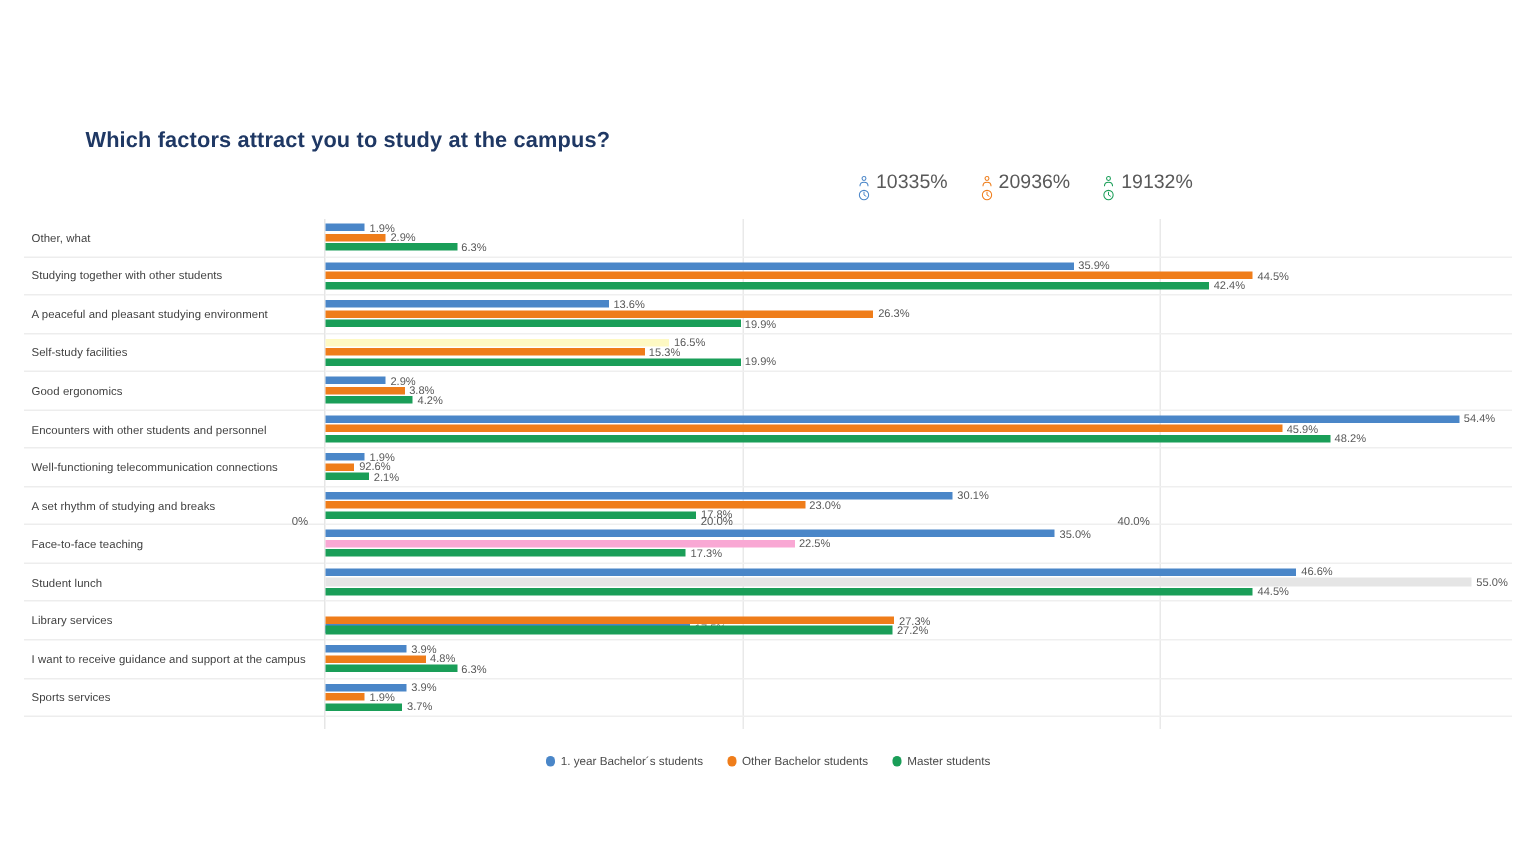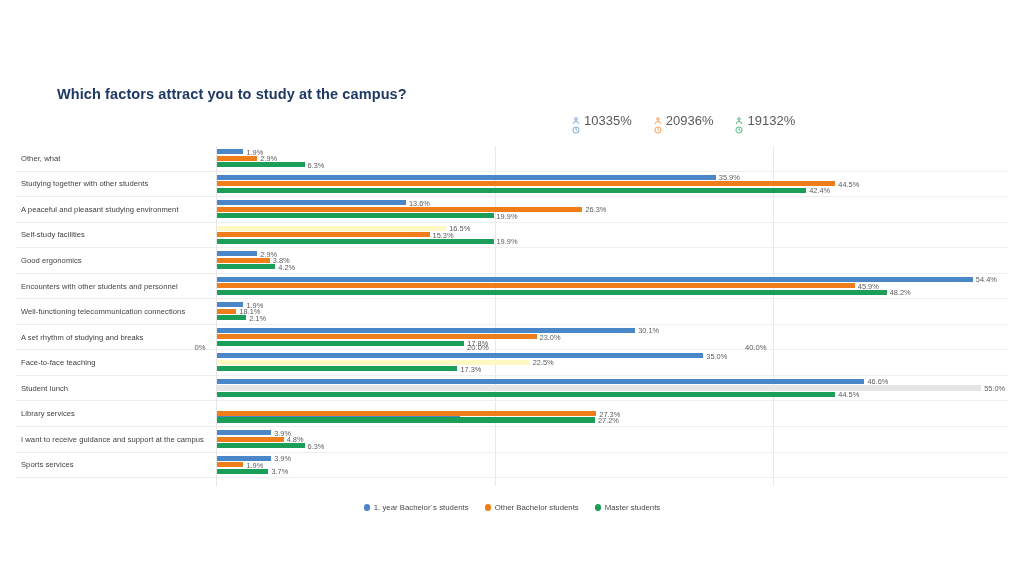--- a/index.html
+++ b/index.html
@@ -398,21 +398,21 @@
             </div>
           </div>
         </div>
         <div class="row">
           <div class="row-sep"></div>
           <div class="bars">
             <div class="bar s0" title="1. year Bachelor´s students: 1.9%" style="width: 26.4px; background: rgb(74, 134, 200);">
               <span class="bar-val">1.9%</span>
             </div>
             <div class="bar s1" title="Other Bachelor students: 1.4%" style="width: 19.4526px; background: rgb(239, 125, 26);">
-              <span class="bar-val">18.1%</span>
+              <span class="bar-val">92.6%</span>
             </div>
             <div class="bar s2" title="Master students: 2.1%" style="width: 29.1789px; background: rgb(26, 158, 88);">
               <span class="bar-val">2.1%</span>
             </div>
           </div>
         </div>
         <div class="row">
           <div class="row-sep"></div>
           <div class="bars">
             <div class="bar s0" title="1. year Bachelor´s students: 30.1%" style="width: 418.232px; background: rgb(74, 134, 200);">
@@ -425,21 +425,21 @@
               <span class="bar-val">17.8%</span>
             </div>
           </div>
         </div>
         <div class="row">
           <div class="row-sep"></div>
           <div class="bars">
             <div class="bar s0" title="1. year Bachelor´s students: 35.0%" style="width: 486.316px; background: rgb(74, 134, 200);">
               <span class="bar-val">35.0%</span>
             </div>
-            <div class="bar s1" title="Other Bachelor students: 22.5%" style="width: 312.632px; background: #fef9c3;">
+            <div class="bar s1" title="Other Bachelor students: 22.5%" style="width: 312.632px; background: #f9a8d4;">
               <span class="bar-val">22.5%</span>
             </div>
             <div class="bar s2" title="Master students: 17.3%" style="width: 240.379px; background: rgb(26, 158, 88);">
               <span class="bar-val">17.3%</span>
             </div>
           </div>
         </div>
         <div class="row">
           <div class="row-sep"></div>
           <div class="bars">

